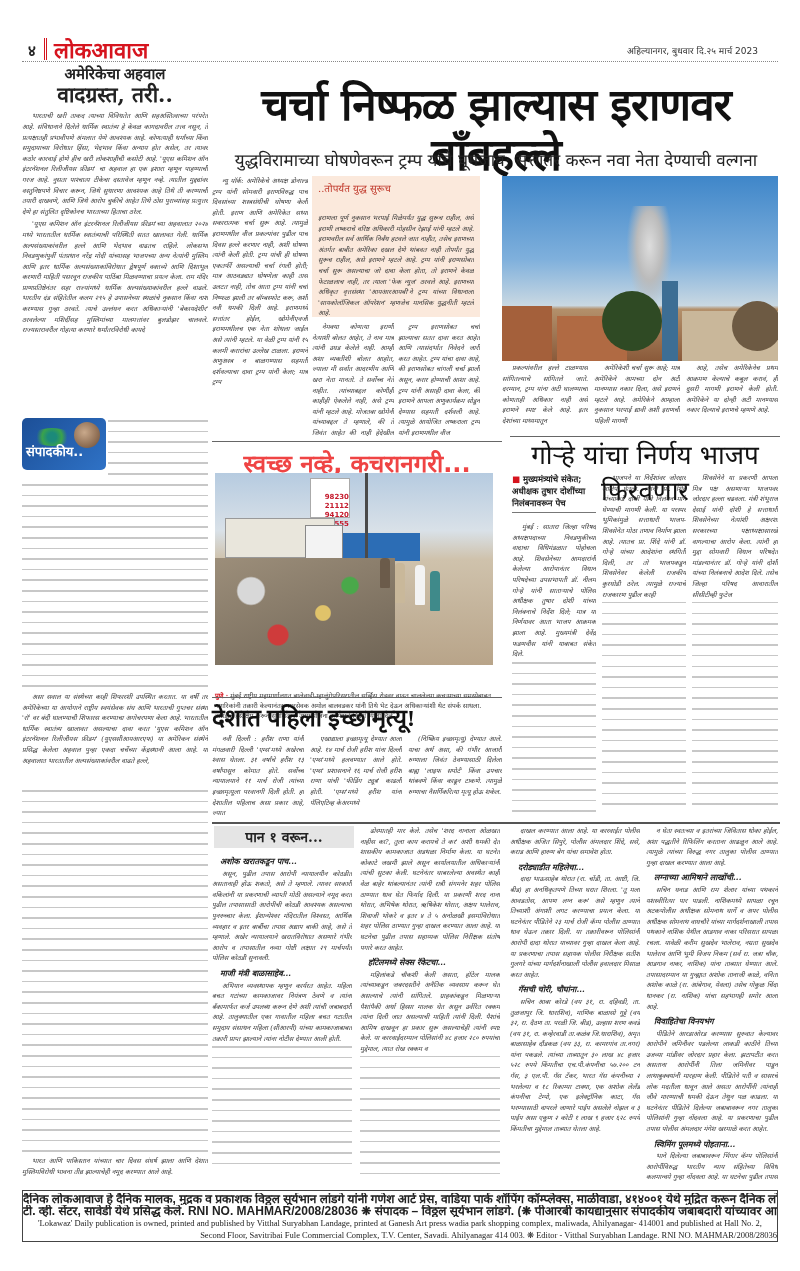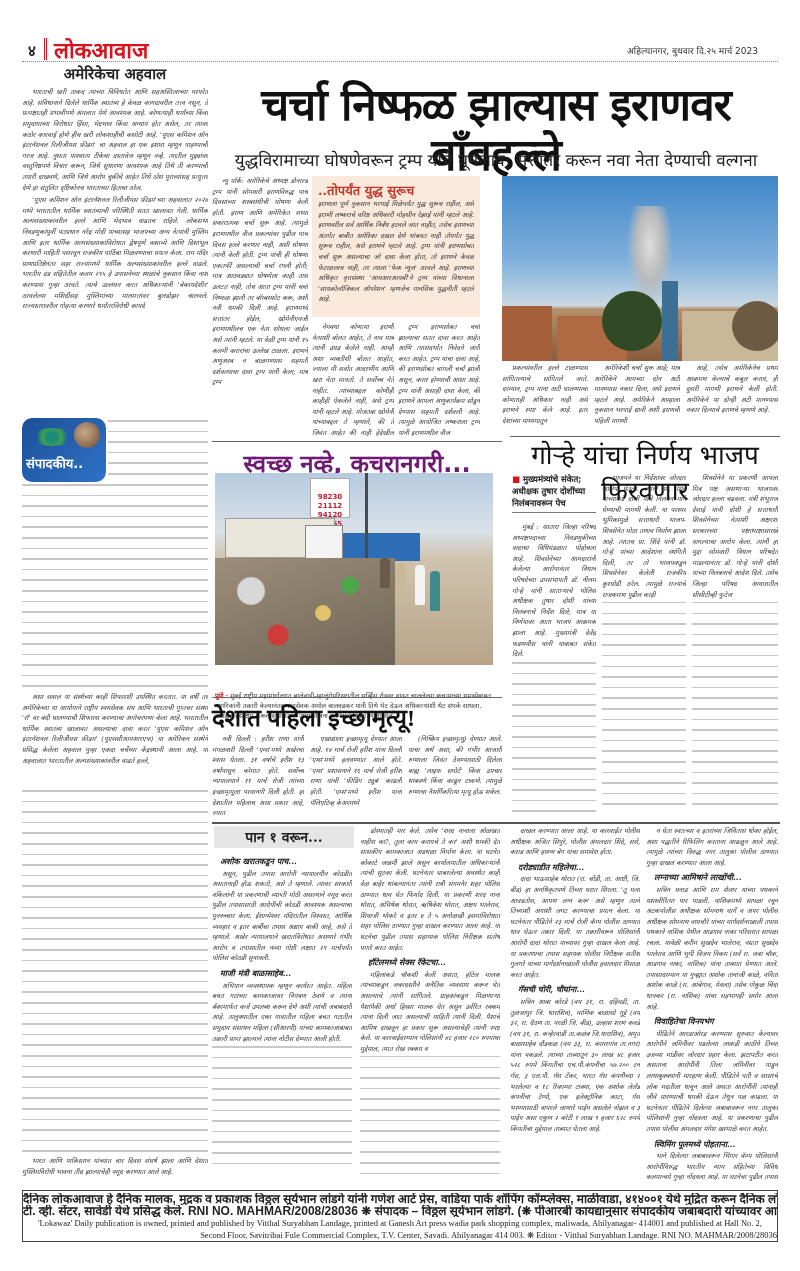--- a/index.html
+++ b/index.html
@@ -5,50 +5,50 @@
   * { box-sizing: border-box; margin: 0; padding: 0; }
   body { width: 800px; height: 1271px; background: #fff; font-family: "DejaVu Sans", sans-serif; color: #222; position: relative; overflow: hidden; }
   .masthead { position: absolute; top: 30px; left: 22px; right: 22px; height: 32px; border-bottom: 1px dotted #888; }
   .page-no { position: absolute; left: 6px; top: 10px; font-size: 15px; font-weight: bold; }
   .page-bar { position: absolute; left: 22px; top: 8px; width: 3px; height: 22px; border-left: 1px solid #d6141e; border-right: 1px solid #d6141e; }
   .brand { position: absolute; left: 32px; top: 4px; font-size: 22px; font-weight: bold; color: #d6141e; }
   .dateline { position: absolute; right: 20px; top: 14px; font-size: 9px; color: #333; }
 
   .col-left { position: absolute; left: 22px; top: 66px; width: 186px; }
   .edit-title { text-align: center; font-weight: bold; font-family: "DejaVu Serif", serif; line-height: 1.15; }
-  .edit-title .t1 { font-size: 15px; }
+  .edit-title .t1 { font-size: 15px; font-family: Liberation Serif, serif; }
   .edit-title .t2 { font-size: 21px; }
   .txt { font-size: 6.6px; line-height: 10.6px; text-align: justify; color: #333; font-family: "DejaVu Serif", serif; font-style: italic; }
   .txt p { text-indent: 10px; margin-bottom: 2px; }
   .filler { background: repeating-linear-gradient(180deg, #9a9a9a 0 1.5px, transparent 1.5px 10.6px); opacity: 0.55; }
 
-  .sampadakiya { position: absolute; left: 22px; top: 418px; width: 84px; height: 64px; background: linear-gradient(135deg,#1c4f97,#2f72c6); border-radius: 10px; overflow: hidden; }
+  .sampadakiya { position: absolute; left: 22px; top: 418px; width: 84px; height: 52px; background: linear-gradient(135deg,#1c4f97,#2f72c6); border-radius: 5px; overflow: hidden; }
   .sampadakiya .lbl { position: absolute; left: 4px; bottom: 10px; color: #fff; font-size: 13px; font-weight: bold; }
   .inkpot { position: absolute; right: 6px; top: 4px; width: 26px; height: 26px; border-radius: 50%; background: radial-gradient(circle at 40% 40%, #c9a98b, #6b4a32); }
   .feather { position: absolute; left: 10px; top: 10px; width: 40px; height: 18px; border-radius: 50%; background: radial-gradient(circle, #1c8a7a 20%, #3aa34b 45%, transparent 70%); }
 
   .headline { position: absolute; left: 212px; top: 80px; width: 568px; text-align: center; font-size: 44px; font-weight: bold; letter-spacing: -1px; color: #111; font-family: "DejaVu Sans", sans-serif; line-height: 50px; }
   .subhead { position: absolute; left: 212px; top: 148px; width: 568px; text-align: center; font-size: 17px; color: #222; font-family: "DejaVu Serif", serif; }
 
   .box-top { position: absolute; left: 312px; top: 176px; width: 168px; height: 141px; background: #fbe9dc; padding: 5px 6px; }
-  .box-top .bh { color: #c0392b; font-weight: bold; font-size: 13px; margin-bottom: 0; font-family: "DejaVu Serif", serif; }
+  .box-top .bh { color: #c0392b; font-weight: normal; font-size: 10px; margin-bottom: 18px; font-family: "DejaVu Serif", serif; }
 
   .photo-iran { position: absolute; left: 502px; top: 176px; width: 276px; height: 185px; background: linear-gradient(180deg, #3f86c9 0%, #7fb0dc 45%, #c9d8e2 70%, #b3906b 72%, #8a5a3a 100%); overflow: hidden; }
   .smoke { position: absolute; left: 125px; top: 30px; width: 45px; height: 100px; background: radial-gradient(ellipse at 50% 40%, #ddd 0%, #bbb 40%, rgba(190,190,190,0) 72%); }
   .bldg { position: absolute; bottom: 0; background: #a0603a; }
   .tree { position: absolute; bottom: 10px; border-radius: 50%; background: #2f4a24; }
 
   .rule { position: absolute; height: 1px; background: #666; }
 
-  .swachh-title { position: absolute; left: 212px; top: 446px; width: 290px; text-align: center; color: #701a75; font-size: 24px; font-weight: bold; font-family: "DejaVu Sans", sans-serif; }
+  .swachh-title { position: absolute; left: 212px; top: 446px; width: 290px; text-align: center; color: #ef4444; font-size: 24px; font-weight: bold; font-family: "DejaVu Sans", sans-serif; }
   .photo-garbage { position: absolute; left: 215px; top: 473px; width: 278px; height: 192px; background: linear-gradient(180deg, #b6cbe0 0%, #d9e1e8 30%, #cfc2ac 45%, #b8a489 100%); overflow: hidden; }
   .truck { position: absolute; left: 10px; top: 45px; width: 110px; height: 40px; background: #e9e6dc; border: 1px solid #999; }
   .cab { position: absolute; left: 90px; top: 52px; width: 38px; height: 36px; background: #f3f3f3; border: 1px solid #888; }
   .fence { position: absolute; left: 125px; top: 60px; width: 80px; height: 28px; background: #2c6db5; }
-  .billboard { position: absolute; left: 95px; top: 5px; width: 40px; height: 40px; background: #fff; border: 1px solid #aaa; color: #c51a2c; font-size: 7px; font-weight: bold; text-align: center; padding-top: 14px; line-height: 9px; }
+  .billboard { position: absolute; left: 95px; top: 5px; width: 40px; height: 40px; background: #fff; border: 1px solid #aaa; color: #c51a2c; font-size: 7px; font-weight: bold; text-align: right; padding-top: 14px; line-height: 9px; }
   .heap { position: absolute; left: 0; top: 85px; width: 180px; height: 110px; background: radial-gradient(circle at 20% 30%, #d8d8d8 0 8%, transparent 9%), radial-gradient(circle at 60% 50%, #e0c36a 0 6%, transparent 7%), radial-gradient(circle at 35% 70%, #cf3b3b 0 7%, transparent 8%), radial-gradient(circle at 75% 25%, #4aa84a 0 5%, transparent 6%), linear-gradient(160deg, #9c8e7a, #6f6455); }
   .person { position: absolute; width: 10px; height: 40px; border-radius: 4px 4px 1px 1px; }
   .pole { position: absolute; left: 150px; top: 0; width: 3px; height: 100px; background: #4a4a4a; }
 
   .caption { position: absolute; left: 215px; top: 666px; width: 285px; font-size: 6.6px; line-height: 10px; color: #333; font-family: "DejaVu Serif", serif; margin-top: 25px; }
   .caption .loc { color: #d6141e; font-weight: bold; }
 
   .gonhe-title { position: absolute; left: 510px; top: 436px; width: 270px; text-align: center; font-size: 26px; font-family: "DejaVu Serif", serif; color: #111; }
   .gonhe-kicker { position: absolute; left: 512px; top: 473px; width: 84px; font-size: 8.5px; font-weight: bold; line-height: 12px; font-family: "DejaVu Serif", serif; border-bottom: 1px solid #777; padding-bottom: 3px; }
   .gonhe-kicker .sq { color: #d6141e; }
@@ -70,20 +70,21 @@
 <div class="masthead">
   <span class="page-no">४</span>
   <span class="page-bar"></span>
   <span class="brand">लोकआवाज</span>
   <span class="dateline">अहिल्यानगर, बुधवार दि.२५ मार्च 2023</span>
 </div>
 
 <div class="col-left">
   <div class="edit-title">
     <div class="t1">अमेरिकेचा अहवाल</div>
+    <div class="t2">वादग्रस्त, तरी..</div>
   </div>
   <div class="txt" style="margin-top:4px; height:290px; overflow:hidden;">
     <p>भारताची खरी ताकद त्याच्या विविधतेत आणि सहअस्तित्वाच्या परंपरेत आहे. संविधानाने दिलेले धार्मिक स्वातंत्र्य हे केवळ कागदावरील तत्त्व नसून, ते प्रत्यक्षातही प्रभावीपणे अंमलात येणे आवश्यक आहे. कोणत्याही धर्मांच्या किंवा समुदायाच्या विरोधात हिंसा, भेदभाव किंवा अन्याय होत असेल, तर त्यावर कठोर कारवाई होणे हीच खरी लोकशाहीची कसोटी आहे. 'यूएस कमिशन ऑन इंटरनॅशनल रिलीजीयस फ्रीडम' चा अहवाल हा एक इशारा म्हणून पाहण्याची गरज आहे. नुसता पाश्चात्य टीकेचा दस्तावेज म्हणून नव्हे. त्यातील मुद्द्यांवर वस्तुनिष्ठपणे विचार करून, जिथे सुधारणा आवश्यक आहे तिथे ती करण्याची तयारी दाखवणे, आणि जिथे आरोप चुकीचे आहेत तिथे ठोस पुराव्यांसह प्रत्युत्तर देणे हा संतुलित दृष्टिकोनच भारताच्या हिताचा ठरेल.</p>
     <p>'यूएस कमिशन ऑन इंटरनॅशनल रिलीजीयस फ्रीडम'च्या अहवालात २०२४ मध्ये भारतातील धार्मिक स्वातंत्र्याची परिस्थिती सतत खालावत गेली. धार्मिक अल्पसंख्याकांवरील हल्ले आणि भेदभाव वाढतच राहिले. लोकसभा निवडणुकांपूर्वी पंतप्रधान नरेंद्र मोदी यांच्यासह भाजपच्या अन्य नेत्यांनी मुस्लिम आणि इतर धार्मिक अल्पसंख्याकांविरोधात द्वेषपूर्ण वक्तव्ये आणि दिशाभूल करणारी माहिती पसरवून राजकीय पाठिंबा मिळवण्याचा प्रयत्न केला. राम मंदिर प्राणप्रतिष्ठेनंतर सहा राज्यांमध्ये धार्मिक अल्पसंख्याकांवरील हल्ले वाढले. भारतीय दंड संहितेतील कलम २९५ हे उपासनेच्या स्थळांचे नुकसान किंवा नाश करण्यास गुन्हा ठरवते. त्याचे उल्लंघन करत अधिकाऱ्यांनी 'बेकायदेशीर' ठरवलेल्या मशिदींसह मुस्लिमांच्या मालमत्तांवर बुलडोझर चालवले. राज्यस्तरावरील गोहत्या करणारे धर्मांतरविरोधी कायदे</p>
   </div>
 </div>
 <div class="sampadakiya">
   <span class="feather"></span>
   <span class="inkpot"></span>
   <span class="lbl">संपादकीय..</span>

